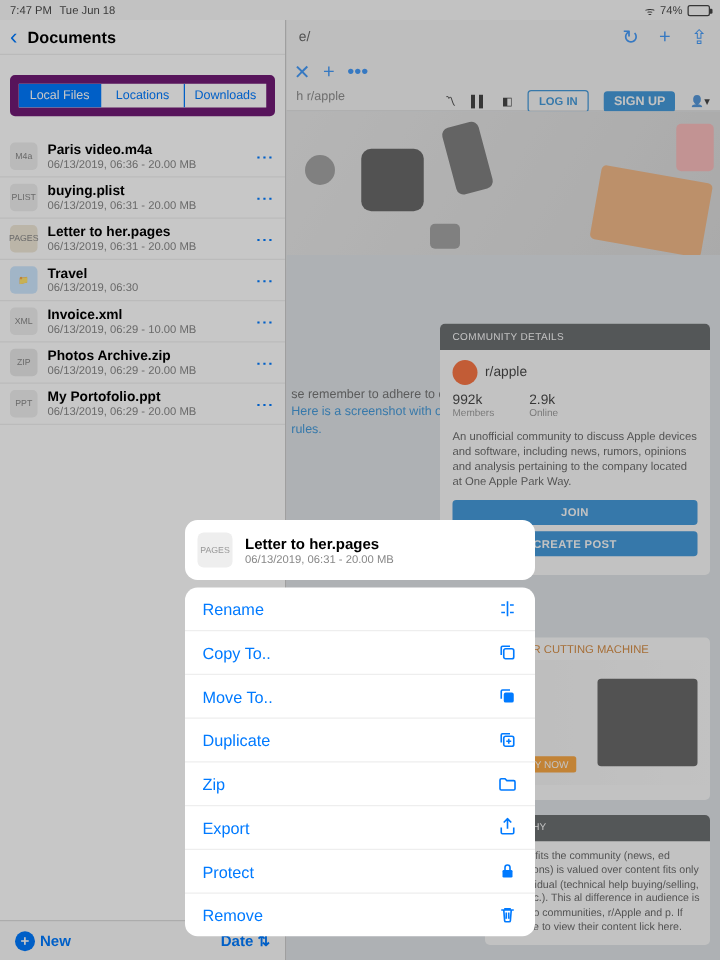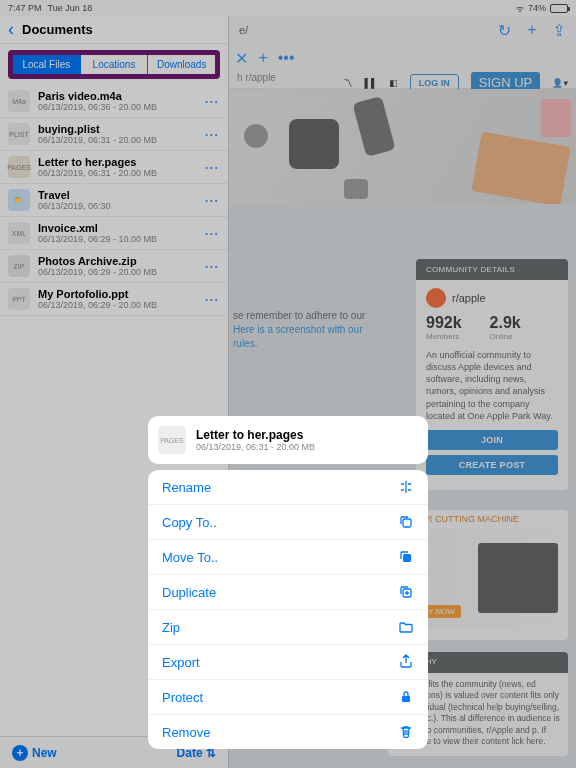--- a/index.html
+++ b/index.html
@@ -10,55 +10,55 @@
 .battery{width:18px;height:9px;border:1px solid #000;border-radius:2px;position:relative}
 .battery::after{content:"";position:absolute;right:-3px;top:2px;width:2px;height:4px;background:#000;border-radius:0 1px 1px 0}
 .battery-fill{height:100%;width:74%;background:#000}
 .browser-chrome{position:absolute;top:16px;left:229px;right:0;height:73px;background:#f7f7f7;border-bottom:1px solid #ddd}
 .bc-top{height:28px;display:flex;align-items:center;justify-content:flex-end;gap:16px;padding:0 10px;color:#007aff}
 .bc-tabs{height:28px;display:flex;align-items:center;padding-left:6px;gap:10px;color:#007aff}
 .bc-row2{height:24px;display:flex;align-items:flex-start;justify-content:space-between;padding:0 8px}
 .bc-url{font-size:10px;color:#666}
 .bc-actions{display:flex;gap:12px;align-items:center;font-size:9px}
 .btn-login{border:1px solid #0079d3;color:#0079d3;padding:3px 8px;border-radius:3px;font-weight:700;font-size:9px}
-.btn-signup{background:#0079d3;color:#fff;padding:3px 8px;border-radius:3px;font-weight:400;font-size:13px}
+.btn-signup{background:#0079d3;color:#fff;padding:3px 8px;border-radius:3px;font-weight:700;font-size:10px}
 .reddit-body{position:absolute;top:89px;left:229px;right:0;bottom:0;background:#dae0e6;overflow:hidden}
 .hero{height:115px;background:linear-gradient(120deg,#e8e8e8,#d4d4d4);display:flex;align-items:center;justify-content:center;overflow:hidden;position:relative}
 .hero-shape{position:absolute;border-radius:4px}
 .hs1{width:50px;height:50px;background:#333;top:30px;left:60px;border-radius:8px}
 .hs2{width:30px;height:55px;background:#555;top:10px;left:130px;border-radius:6px;transform:rotate(-15deg)}
 .hs3{width:90px;height:60px;background:#f4a460;bottom:5px;right:10px;transform:rotate(10deg)}
 .hs4{width:30px;height:38px;background:#faa;top:10px;right:5px;border-radius:4px}
 .hs5{width:24px;height:24px;background:#888;border-radius:50%;top:35px;left:15px}
 .hs6{width:24px;height:20px;background:#888;bottom:5px;left:115px;border-radius:4px}
 .reddit-main{position:absolute;top:125px;left:0;right:0;bottom:0;background:#dae0e6}
-.sidebar-r{position:absolute;right:8px;top:45px;width:152px;background:#fff;border-radius:4px;padding:10px;font-size:9px}
+.sidebar-r{position:absolute;right:8px;top:45px;width:216px;background:#fff;border-radius:4px;padding:10px;font-size:9px}
 .cd-head{background:#373c3f;color:#fff;padding:6px 10px;margin:-10px -10px 8px;font-size:8px;letter-spacing:.3px;border-radius:4px 4px 0 0}
 .cd-sub{display:flex;align-items:center;gap:6px;margin-bottom:6px}
 .cd-avatar{width:20px;height:20px;border-radius:50%;background:#ff4500;display:flex;align-items:center;justify-content:center;color:#fff;font-size:11px}
 .cd-stats{display:flex;gap:28px;margin:4px 0 8px}
-.cd-num{font-size:16px;font-weight:700}
+.cd-num{font-size:11px;font-weight:400}
 .cd-lab{font-size:8px;color:#7c7c7c}
 .cd-desc{font-size:9px;color:#333;line-height:1.35;margin-bottom:8px}
 .cd-btn{background:#0079d3;color:#fff;text-align:center;padding:5px;border-radius:3px;font-weight:700;font-size:9px;margin-bottom:5px;letter-spacing:.3px}
 .ad-box{position:absolute;right:8px;top:296px;width:180px;height:130px;background:#fff;border-radius:4px;overflow:hidden}
 .ad-head{font-size:9px;color:#c60;padding:4px 6px}
 .ad-img{height:100px;background:linear-gradient(90deg,#f5f5f5,#fff);position:relative}
 .ad-machine{position:absolute;right:10px;top:15px;width:80px;height:70px;background:#333;border-radius:3px}
 .ad-tag{position:absolute;bottom:10px;left:6px;background:#ff8c00;color:#fff;font-size:8px;padding:2px 6px;border-radius:2px}
 .post-frag{position:absolute;top:95px;left:0;width:160px;font-size:11px;color:#333;padding-left:4px}
 .post-title{font-weight:500;color:#222;font-size:13px;margin-bottom:6px}
 .post-body{font-size:10px;color:#444;line-height:1.4}
 .post-link{color:#0079d3}
 
 .docs{position:absolute;top:16px;left:0;width:229px;bottom:0;background:#fff;border-right:1px solid #ccc}
 .docs-head{height:28px;display:flex;align-items:center;padding:0 8px;border-bottom:1px solid #eee}
 .docs-back{color:#007aff;font-size:18px;margin-right:8px}
 .docs-title{font-weight:600;font-size:13px}
-.seg{display:flex;margin:6px 8px;border:5px solid #701a75;border-radius:4px;overflow:hidden;font-size:10px}
+.seg{display:flex;margin:16px 8px;border:7px solid #701a75;border-radius:4px;overflow:hidden;font-size:10px}
 .seg>div{flex:1;text-align:center;padding:4px 0;color:#007aff}
 .seg>div.active{background:#007aff;color:#fff}
 .seg>div+div{border-left:1px solid #007aff}
 .file{display:flex;align-items:center;padding:5px 8px;border-bottom:1px solid #f0f0f0;position:relative}
 .ficon{width:22px;height:22px;border-radius:4px;margin-right:8px;display:flex;align-items:center;justify-content:center;font-size:7px;color:#888;background:#eee}
 .ficon.pages{background:#f0e8d8}
 .ficon.folder{background:#cfe8ff}
 .ficon.zipf{background:#e8e8e8}
 .finfo{flex:1}
 .fname{font-size:11px;font-weight:600;color:#000}

